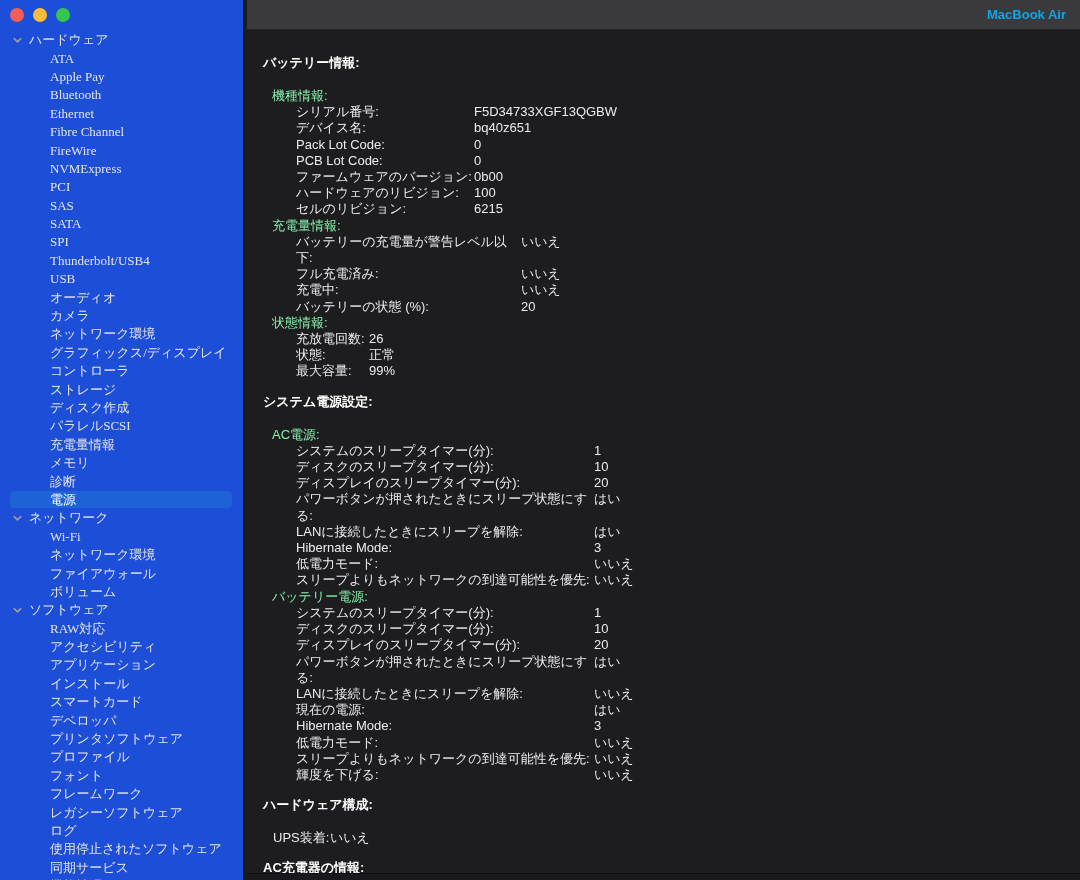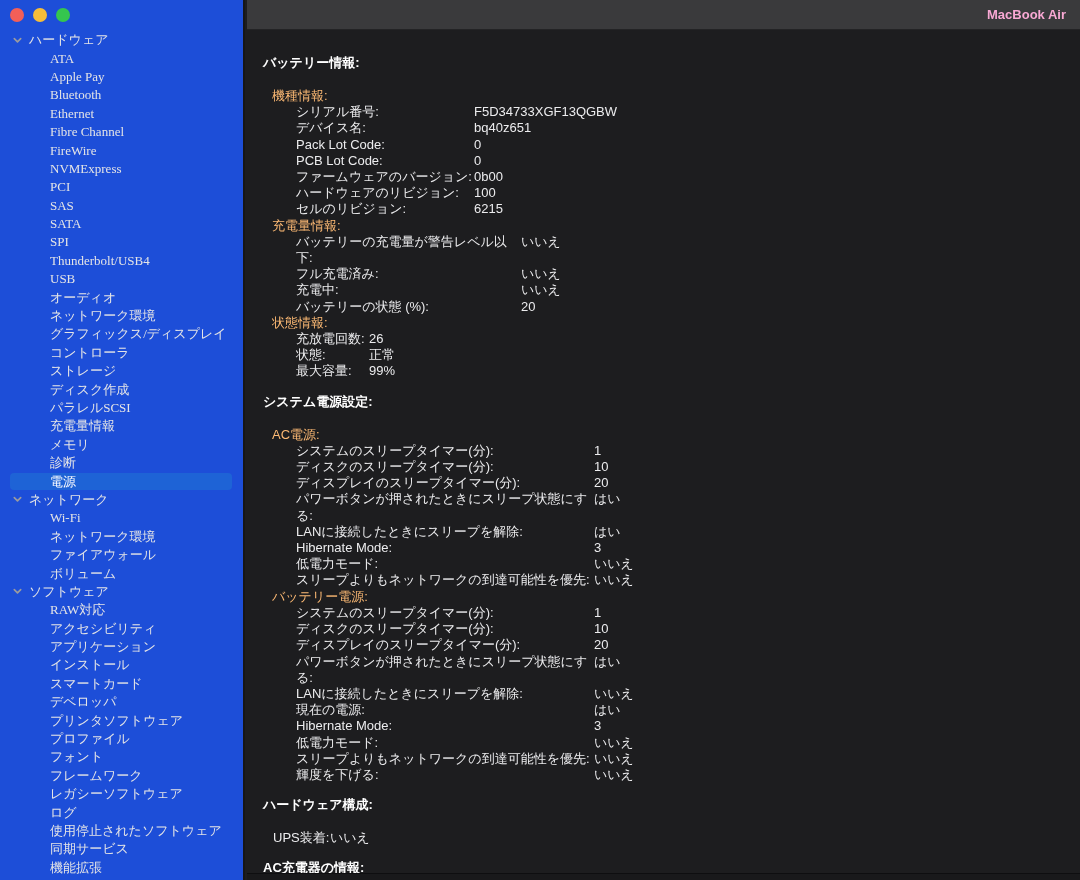--- a/index.html
+++ b/index.html
@@ -41,35 +41,35 @@
   .sb-item.selected .inner { background: var(--sel-blue); }
   .sb-item.selected .lbl { color: #fff; }
 
   
   .titlebar {
     position: absolute; left: 247px; right: 0; top: 0; height: 30px;
     background: #3a3a3c;
     border-bottom: 1px solid #232325;
     display: flex; align-items: center; justify-content: flex-end;
     padding-right: 14px;
-    color: #f9a8d4; font-size: 13px; font-weight: bold;
+    color: #0ea5e9; font-size: 13px; font-weight: bold;
   }
 
   
   .content {
     position: absolute; left: 247px; right: 0; top: 31px; bottom: 7px;
     background: #1d1d1f;
     padding: 10px 16px;
     overflow: hidden;
     color: #ececee; font-size: 13px;
   }
   .sec-heading { font-weight: bold; color: #fff; line-height: 16px; margin: 14px 0 17px 0; }
   .content-body > .sec-heading:first-child { }
   .grp { margin: 0; }
-  .grp-title { line-height: 16.2px; margin-left: 9px; color: #fdba74; }
+  .grp-title { line-height: 16.2px; margin-left: 9px; color: #86efac; }
   .info-row { display: flex; line-height: 16.2px; padding-left: 33px; }
   .info-label { flex: none; }
   .info-value { flex: none; white-space: nowrap; }
 
   .grp-model .info-label   { width: 178px; }
   .grp-charge .info-label  { width: 225px; }
   .grp-health .info-label  { width: 73px; }
   .grp-ac_power .info-label, .grp-battery_power .info-label { width: 298px; }
   .grp-ups .info-row, .grp-charger .info-row { padding-left: 10px; }
   .grp-ups .info-label     { width: 57px; }
@@ -165,20 +165,25 @@
       <span class="lbl">USB</span>
     </div>
   </div>
         <div class="sb-row sb-item">
     <div class="inner">
       <span class="lbl">オーディオ</span>
     </div>
   </div>
         <div class="sb-row sb-item">
     <div class="inner">
+      <span class="lbl">カメラ</span>
+    </div>
+  </div>
+        <div class="sb-row sb-item">
+    <div class="inner">
       <span class="lbl">ネットワーク環境</span>
     </div>
   </div>
         <div class="sb-row sb-item">
     <div class="inner">
       <span class="lbl">グラフィックス/ディスプレイ</span>
     </div>
   </div>
         <div class="sb-row sb-item">
     <div class="inner">

